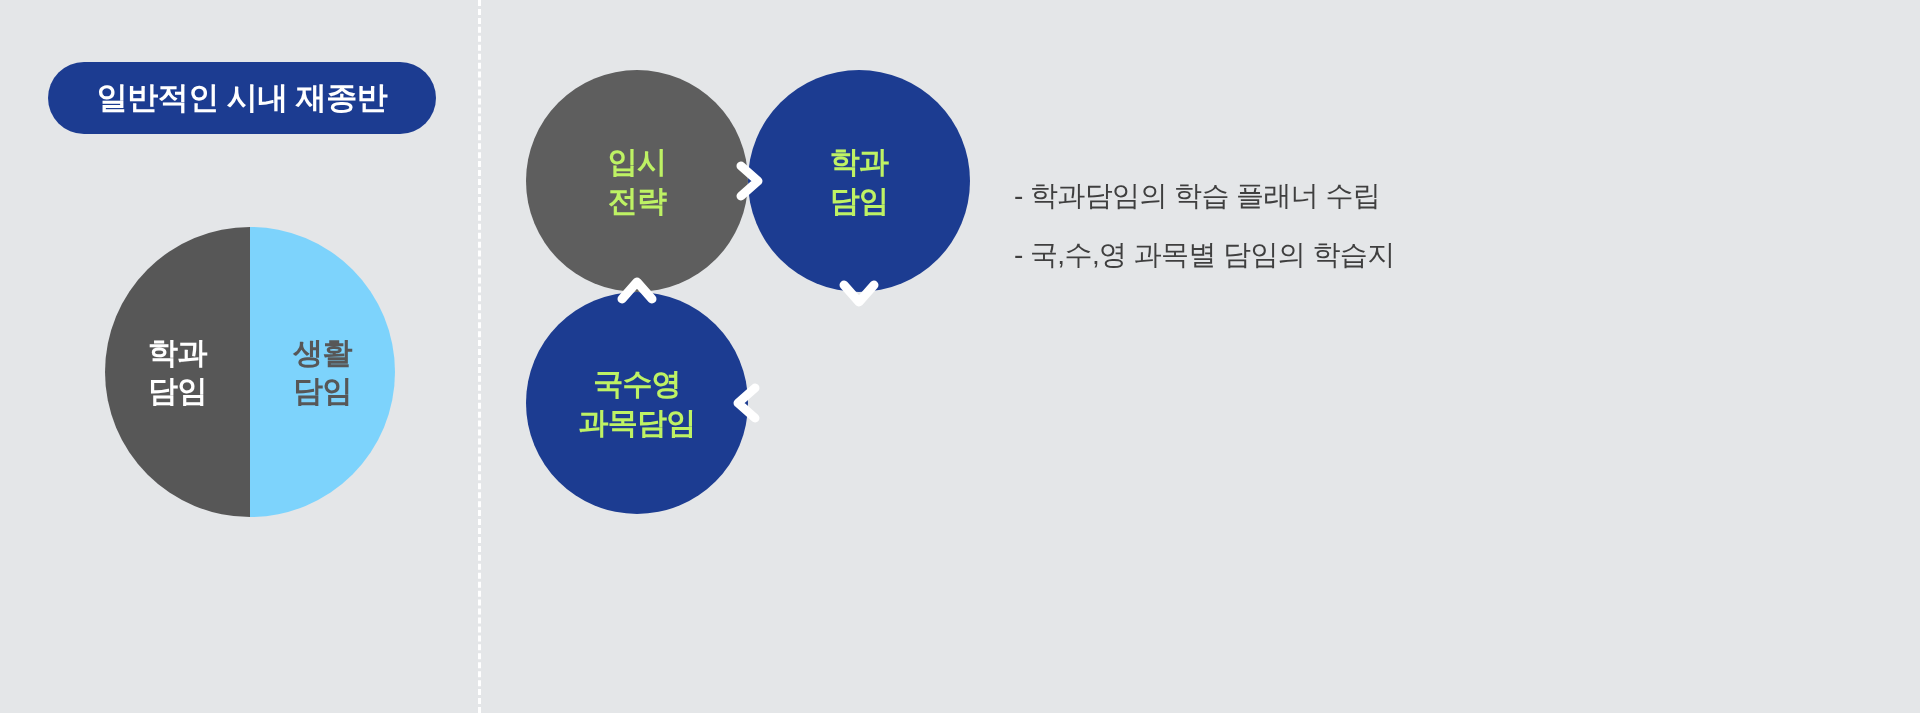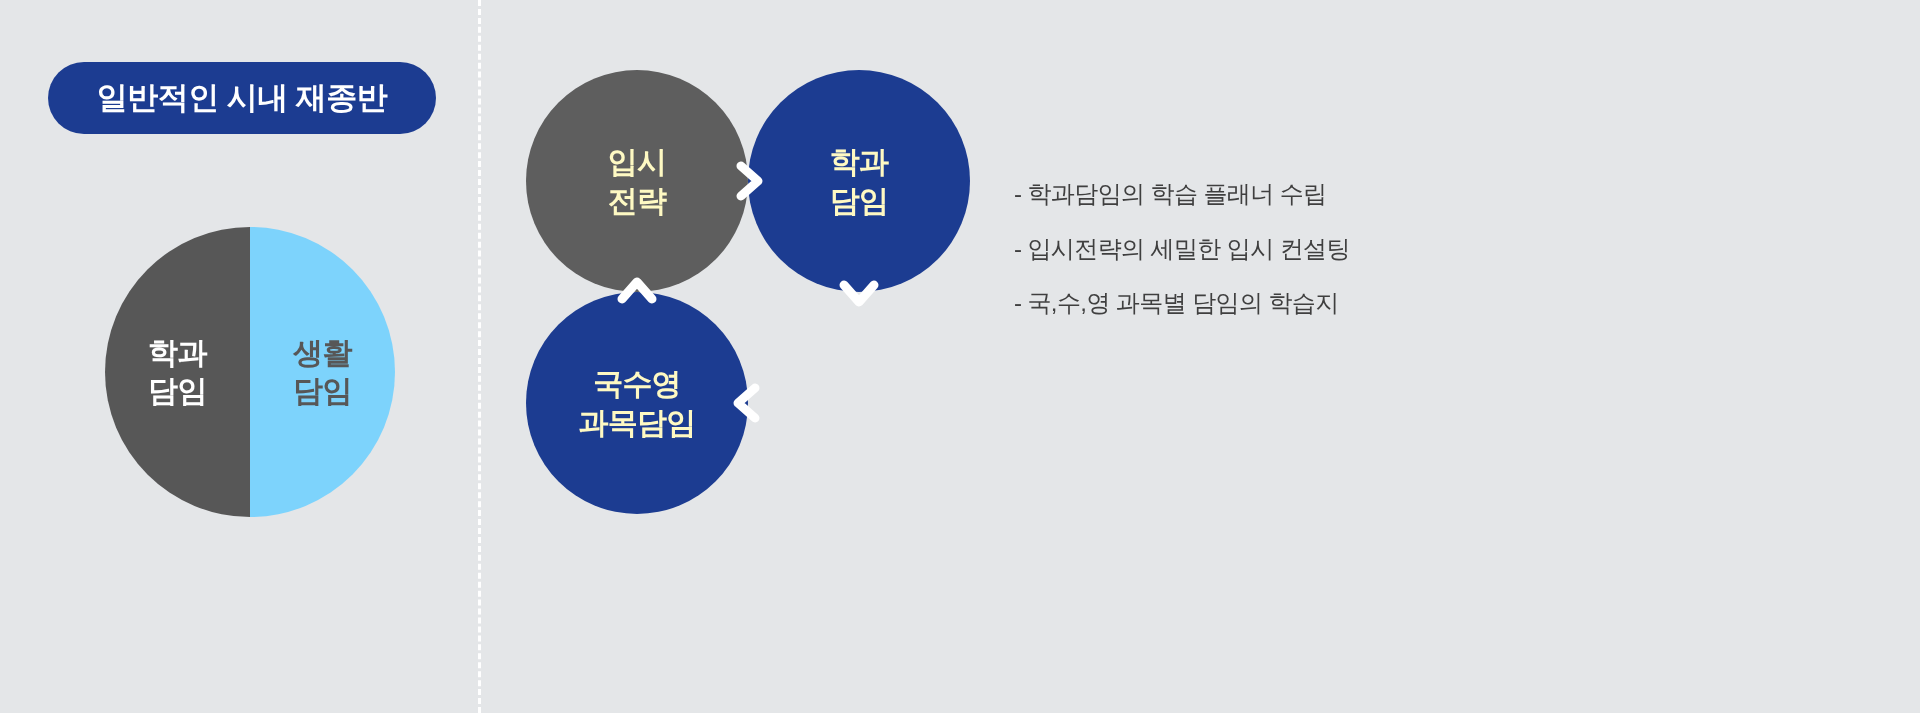--- a/index.html
+++ b/index.html
@@ -92,21 +92,21 @@
   }
   .node {
     position: absolute;
     width: 222px;
     height: 222px;
     border-radius: 50%;
     display: flex;
     flex-direction: column;
     align-items: center;
     justify-content: center;
-    color: #fef9c3;
+    color: #bef264;
     font-size: 30px;
     font-weight: bold;
     line-height: 1.3;
     letter-spacing: -0.8px;
     text-align: center;
   }
   .node span { display: block; white-space: nowrap; }
   .node.gray { background: #5e5e5e; }
   .node.blue { background: #1c3c91; }
   .node.n-tl { left: 0px;   top: 0px;   }
@@ -127,21 +127,21 @@
   .chev-left  { left: 199px; top: 310px; }
   .chev-up    { left: 88px;  top: 199px; }
 
   
   .bullets {
     position: absolute;
     left: 1014px;
     top: 180px;
     width: 640px;
     color: #3f3f3f;
-    font-size: 24px;
+    font-size: 28px;
     letter-spacing: -0.6px;
   }
   .bullets .line {
     margin: 0 0 27px 0;
     white-space: nowrap;
     line-height: 1.15;
   }
   .bullets .line:last-child { margin-bottom: 16px; }
 </style>
 </head>
@@ -204,17 +204,16 @@
 
     <div class="chev chev-up">
       <svg viewBox="0 0 46 46" xmlns="http://www.w3.org/2000/svg">
         <polyline points="8,30 23,13 38,30" fill="none" stroke="#ffffff" stroke-width="9" stroke-linecap="round" stroke-linejoin="round"></polyline>
       </svg>
     </div>
   </div>
 
   <div class="bullets">
     <p class="line">- 학과담임의 학습 플래너 수립</p>
-    <p class="line">- 입시전략의 세밀한 입시 컨설팅</p>
     <p class="line">- 국,수,영 과목별 담임의 학습지</p>
   </div>
 
 </div>
 
 </body></html>

